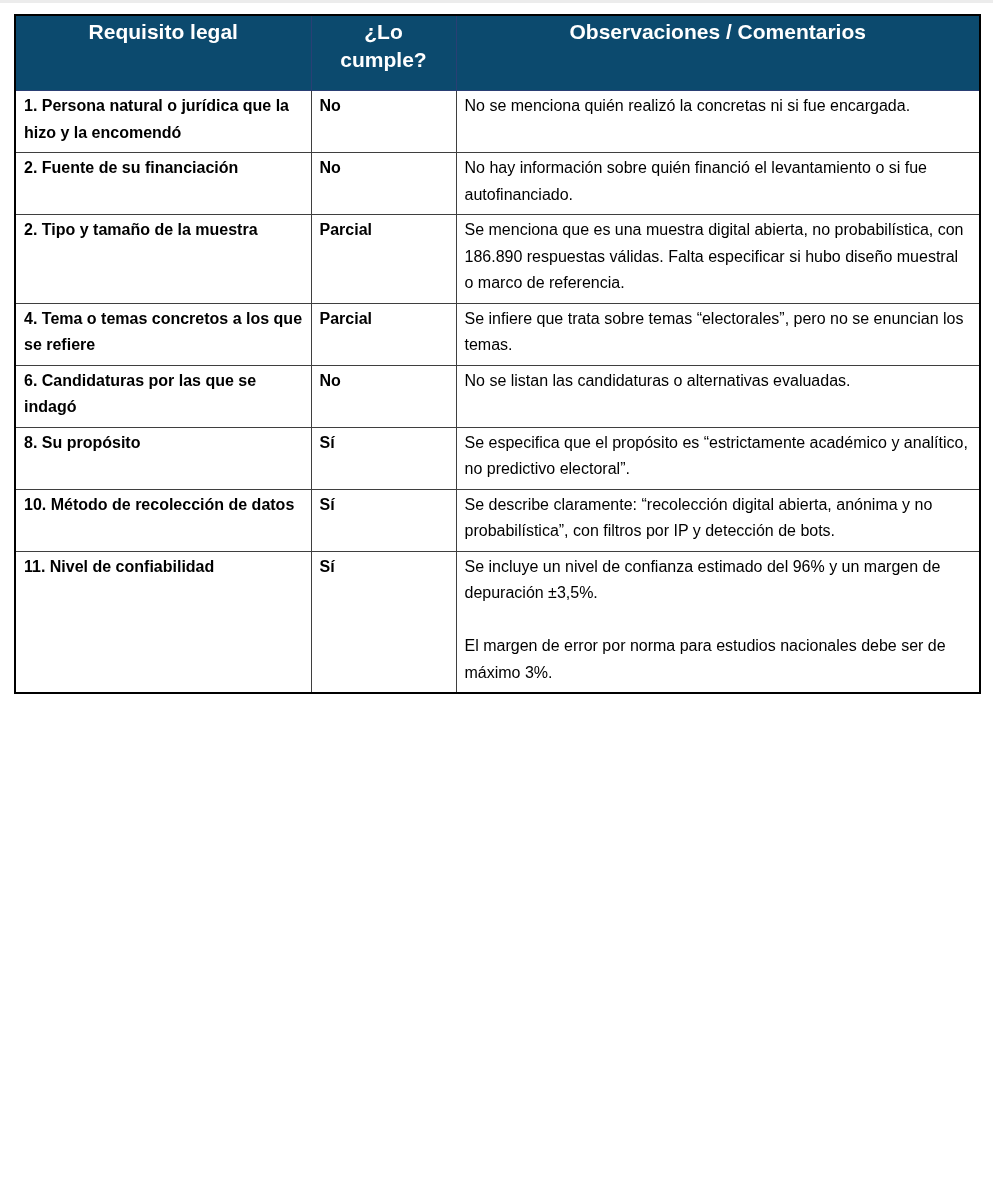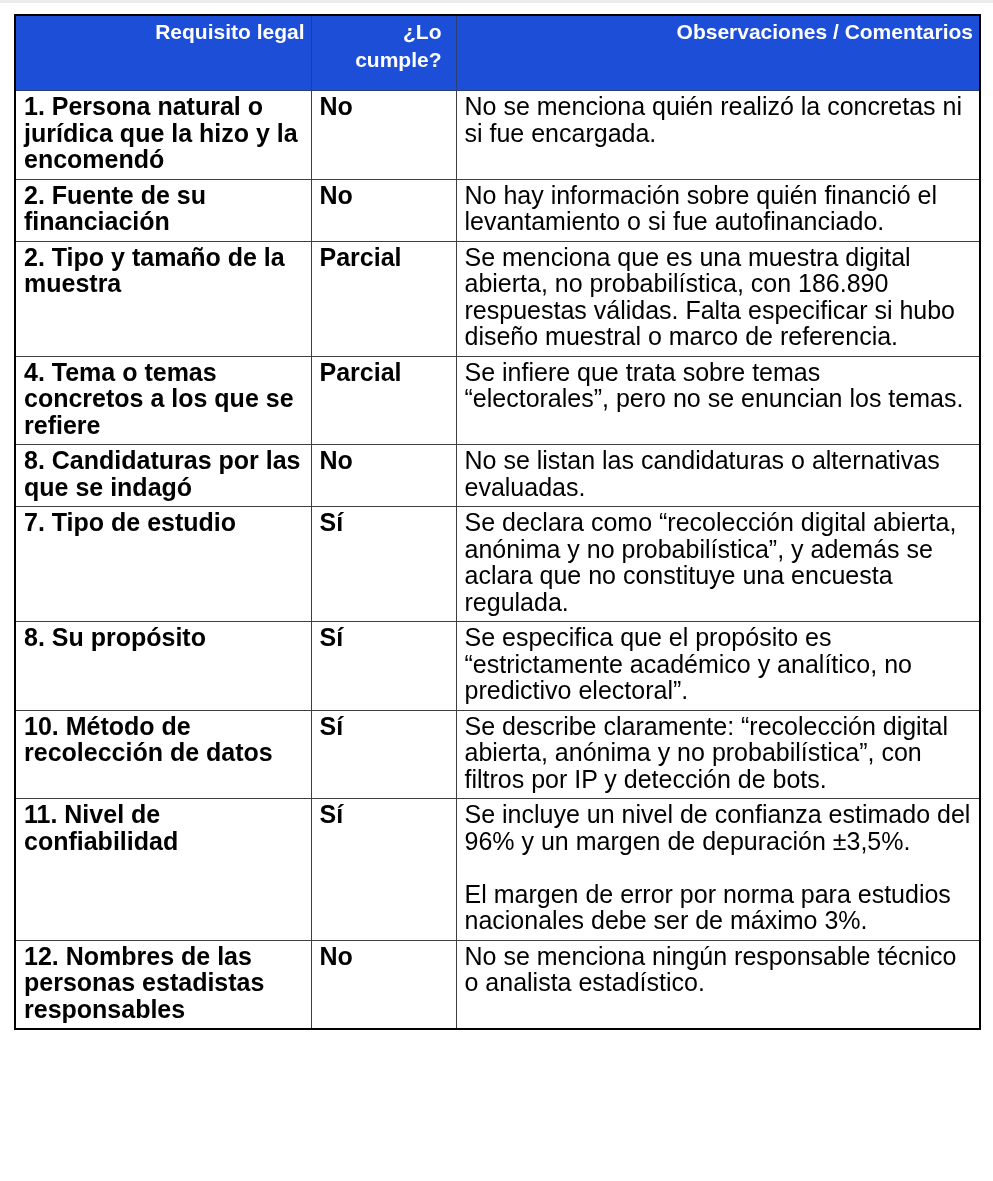--- a/index.html
+++ b/index.html
@@ -21,37 +21,37 @@
   table.tbl {
     width: 965px;
     border-collapse: collapse;
     table-layout: fixed;
     border: 2px solid #000000;
   }
   table.tbl col.c1 { width: 296px; }
   table.tbl col.c2 { width: 145px; }
   table.tbl col.c3 { width: 524px; }
   table.tbl th {
-    background: #1d4ed8;
+    background: #0c4a6e;
     color: #ffffff;
     font-weight: bold;
     font-size: 21px;
     line-height: 28px;
-    text-align: right;
+    text-align: center;
     vertical-align: top;
     padding: 2px 6px 4px 6px;
     border: 1px solid #2a3f74;
     height: 56px;
     box-sizing: content-box;
   }
   table.tbl th.th-cumple { padding: 2px 14px 16px 14px; }
   table.tbl td {
     border: 1px solid #3f3f3f;
     vertical-align: top;
-    font-size: 25px;
+    font-size: 16px;
     line-height: 26.5px;
     padding: 2px 8px 6px 8px;
   }
   td.req {
     font-weight: bold;
   }
   td.cum {
     font-weight: bold;
     margin-top: 31px;
   }
@@ -97,30 +97,25 @@
   </tr>
 
   <tr>
     <td class="req">4. Tema o temas concretos a los que se refiere</td>
     <td class="cum">Parcial</td>
     <td class="obs">Se infiere que trata sobre temas “electorales”, pero no se enuncian los temas.</td>
   </tr>
 
 
   <tr>
-    <td class="req">8. Candidaturas por las que se indagó</td>
+    <td class="req">6. Candidaturas por las que se indagó</td>
     <td class="cum">No</td>
     <td class="obs">No se listan las candidaturas o alternativas evaluadas.</td>
   </tr>
 
-  <tr>
-    <td class="req">7. Tipo de estudio</td>
-    <td class="cum">Sí</td>
-    <td class="obs">Se declara como “recolección digital abierta, anónima y no probabilística”, y además se aclara que no constituye una encuesta regulada.</td>
-  </tr>
 
   <tr>
     <td class="req">8. Su propósito</td>
     <td class="cum">Sí</td>
     <td class="obs">Se especifica que el propósito es “estrictamente académico y analítico, no predictivo electoral”.</td>
   </tr>
 
 
   <tr>
     <td class="req">10. Método de recolección de datos</td>
@@ -129,21 +124,16 @@
   </tr>
 
   <tr>
     <td class="req">11. Nivel de confiabilidad</td>
     <td class="cum">Sí</td>
     <td class="obs">Se incluye un nivel de confianza estimado del 96% y un margen de depuración ±3,5%.
 
 El margen de error por norma para estudios nacionales debe ser de máximo 3%.</td>
   </tr>
 
-  <tr>
-    <td class="req">12. Nombres de las personas estadistas responsables</td>
-    <td class="cum">No</td>
-    <td class="obs">No se menciona ningún responsable técnico o analista estadístico.</td>
-  </tr>
 
 </tbody>
   </table>
 </div>
 
 </body></html>

